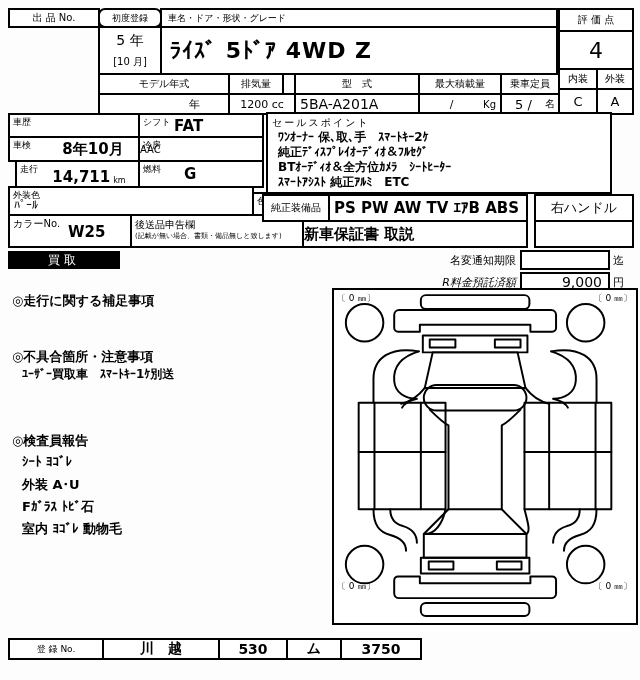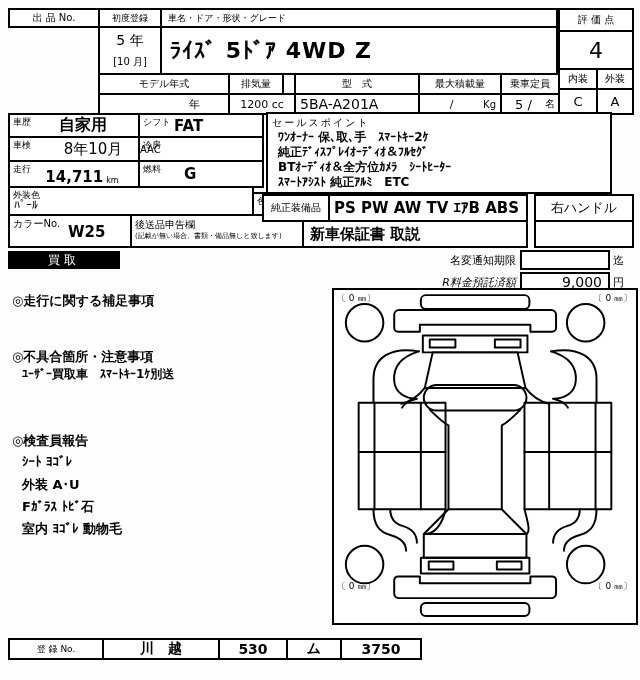--- a/index.html
+++ b/index.html
@@ -15,21 +15,21 @@
   .rt{text-align:right;}
   svg{display:block;}
 </style>
 </head>
 <body>
 
 <div class="sheet">
 
   <div class="abs b ctr" style="left:8px;top:8px;width:92px;height:20px;font-size:10px;">出 品 No.</div>
 
-  <div class="abs b ctr" style="left:98px;top:8px;width:64px;height:20px;font-size:9px;">初度登録</div>
+  <div class="abs b ctr" style="left:98px;top:8px;width:64px;height:20px;font-size:9px;border-radius:7px;">初度登録</div>
   <div class="abs b" style="left:98px;top:26px;width:64px;height:49px;">
     <div class="ctr" style="height:26px;font-size:14px;">5 年</div>
     <div class="ctr" style="height:16px;font-size:10px;">[10 月]</div>
   </div>
 
   <div class="abs b" style="left:160px;top:8px;width:398px;height:20px;font-size:9px;display:flex;align-items:center;padding-left:6px;">車名・ドア・形状・グレード</div>
   <div class="abs b" style="left:160px;top:26px;width:398px;height:49px;display:flex;align-items:center;padding-left:8px;font-size:22px;font-weight:bold;letter-spacing:1px;">ﾗｲｽﾞ 5ﾄﾞｱ 4WD Z</div>
 
   <div class="abs b ctr" style="left:98px;top:73px;width:132px;height:22px;font-size:10px;">モデル年式</div>
   <div class="abs b ctr" style="left:228px;top:73px;width:56px;height:22px;font-size:10px;">排気量</div>
@@ -51,37 +51,36 @@
 
   <div class="abs b ctr" style="left:558px;top:8px;width:76px;height:24px;font-size:10px;">評 価 点</div>
   <div class="abs b ctr" style="left:558px;top:30px;width:76px;height:40px;font-size:22px;">4</div>
   <div class="abs b ctr" style="left:558px;top:68px;width:40px;height:22px;font-size:10px;">内装</div>
   <div class="abs b ctr" style="left:596px;top:68px;width:38px;height:22px;font-size:10px;">外装</div>
   <div class="abs b ctr" style="left:558px;top:88px;width:40px;height:27px;font-size:13px;">C</div>
   <div class="abs b ctr" style="left:596px;top:88px;width:38px;height:27px;font-size:13px;">A</div>
 
   <div class="abs b" style="left:8px;top:113px;width:132px;height:25px;">
     <span class="lbl-tl">車歴</span>
-    <div class="ctr" style="height:100%;padding-left:18px;font-size:16px;font-weight:bold;">自家用</div>
   </div>
   <div class="abs b" style="left:138px;top:113px;width:126px;height:25px;">
     <span class="lbl-tl">シフト</span>
     <div class="ctr" style="height:100%;padding-left:10px;font-size:15px;font-weight:bold;justify-content:flex-start;padding-left:34px;">FAT</div>
   </div>
 
   <div class="abs b" style="left:8px;top:136px;width:132px;height:26px;">
     <span class="lbl-tl">車検</span>
-    <div class="ctr" style="height:100%;padding-left:38px;font-size:15px;font-weight:normal;">8年10月</div>
+    <div class="ctr" style="height:100%;padding-left:38px;font-size:15px;font-weight:bold;">8年10月</div>
   </div>
   <div class="abs b" style="left:138px;top:136px;width:126px;height:26px;">
     <span class="lbl-tl">冷房</span>
     <div class="ctr" style="height:100%;justify-content:flex-start;font-size:10px;font-weight:normal;">AAC</div>
   </div>
 
-  <div class="abs b" style="left:8px;top:160px;width:148px;height:28px;">
+  <div class="abs b" style="left:15px;top:160px;width:148px;height:28px;">
     <span class="lbl-tl">走行</span>
     <div style="display:flex;height:100%;align-items:flex-end;justify-content:center;padding-bottom:3px;">
       <span style="font-size:15px;font-weight:bold;">14,711</span>
       <span style="font-size:8px;padding-left:3px;padding-bottom:1px;">km</span>
     </div>
   </div>
   <div class="abs b" style="left:138px;top:160px;width:126px;height:28px;">
     <span class="lbl-tl">燃料</span>
     <div class="ctr" style="height:100%;justify-content:flex-start;padding-left:44px;font-size:15px;font-weight:bold;">G</div>
   </div>
@@ -108,21 +107,21 @@
     <div style="font-size:12px;line-height:15px;padding-left:6px;font-weight:bold;">ﾜﾝｵｰﾅｰ 保､取､手　ｽﾏｰﾄｷｰ2ｹ</div>
     <div style="font-size:12px;line-height:15px;padding-left:6px;font-weight:bold;">純正ﾃﾞｨｽﾌﾟﾚｲｵｰﾃﾞｨｵ＆ﾌﾙｾｸﾞ</div>
     <div style="font-size:12px;line-height:15px;padding-left:6px;font-weight:bold;">BTｵｰﾃﾞｨｵ＆全方位ｶﾒﾗ　ｼｰﾄﾋｰﾀｰ</div>
     <div style="font-size:12px;line-height:15px;padding-left:6px;font-weight:bold;">ｽﾏｰﾄｱｼｽﾄ 純正ｱﾙﾐ　ETC</div>
   </div>
 
   <div class="abs b ctr" style="left:262px;top:194px;width:68px;height:28px;font-size:10px;">純正装備品</div>
   <div class="abs b" style="left:328px;top:194px;width:200px;height:28px;display:flex;align-items:center;padding-left:4px;font-size:15px;font-weight:bold;">PS PW AW TV ｴｱB ABS</div>
   <div class="abs b ctr" style="left:534px;top:194px;width:100px;height:28px;font-size:13px;">右ハンドル</div>
 
-  <div class="abs b" style="left:302px;top:220px;width:226px;height:28px;display:flex;align-items:center;padding-left:6px;font-size:15px;font-weight:bold;">新車保証書 取説</div>
+  <div class="abs b" style="left:302px;top:220px;width:226px;height:28px;display:flex;align-items:center;font-size:15px;font-weight:bold;">新車保証書 取説</div>
   <div class="abs b" style="left:534px;top:220px;width:100px;height:28px;"></div>
 
   <div class="abs badge ctr" style="left:8px;top:251px;width:112px;height:18px;font-size:12px;letter-spacing:4px;">買取</div>
 
   <div class="plain rt" style="left:380px;top:253px;width:136px;font-size:11px;">名変通知期限</div>
   <div class="abs b" style="left:520px;top:250px;width:90px;height:20px;"></div>
   <div class="plain" style="left:613px;top:253px;font-size:11px;">迄</div>
 
   <div class="plain rt" style="left:380px;top:275px;width:136px;font-size:11px;font-style:italic;">R料金預託済額</div>
   <div class="abs b" style="left:520px;top:272px;width:90px;height:20px;display:flex;align-items:center;justify-content:flex-end;padding-right:6px;font-size:14px;">9,000</div>

